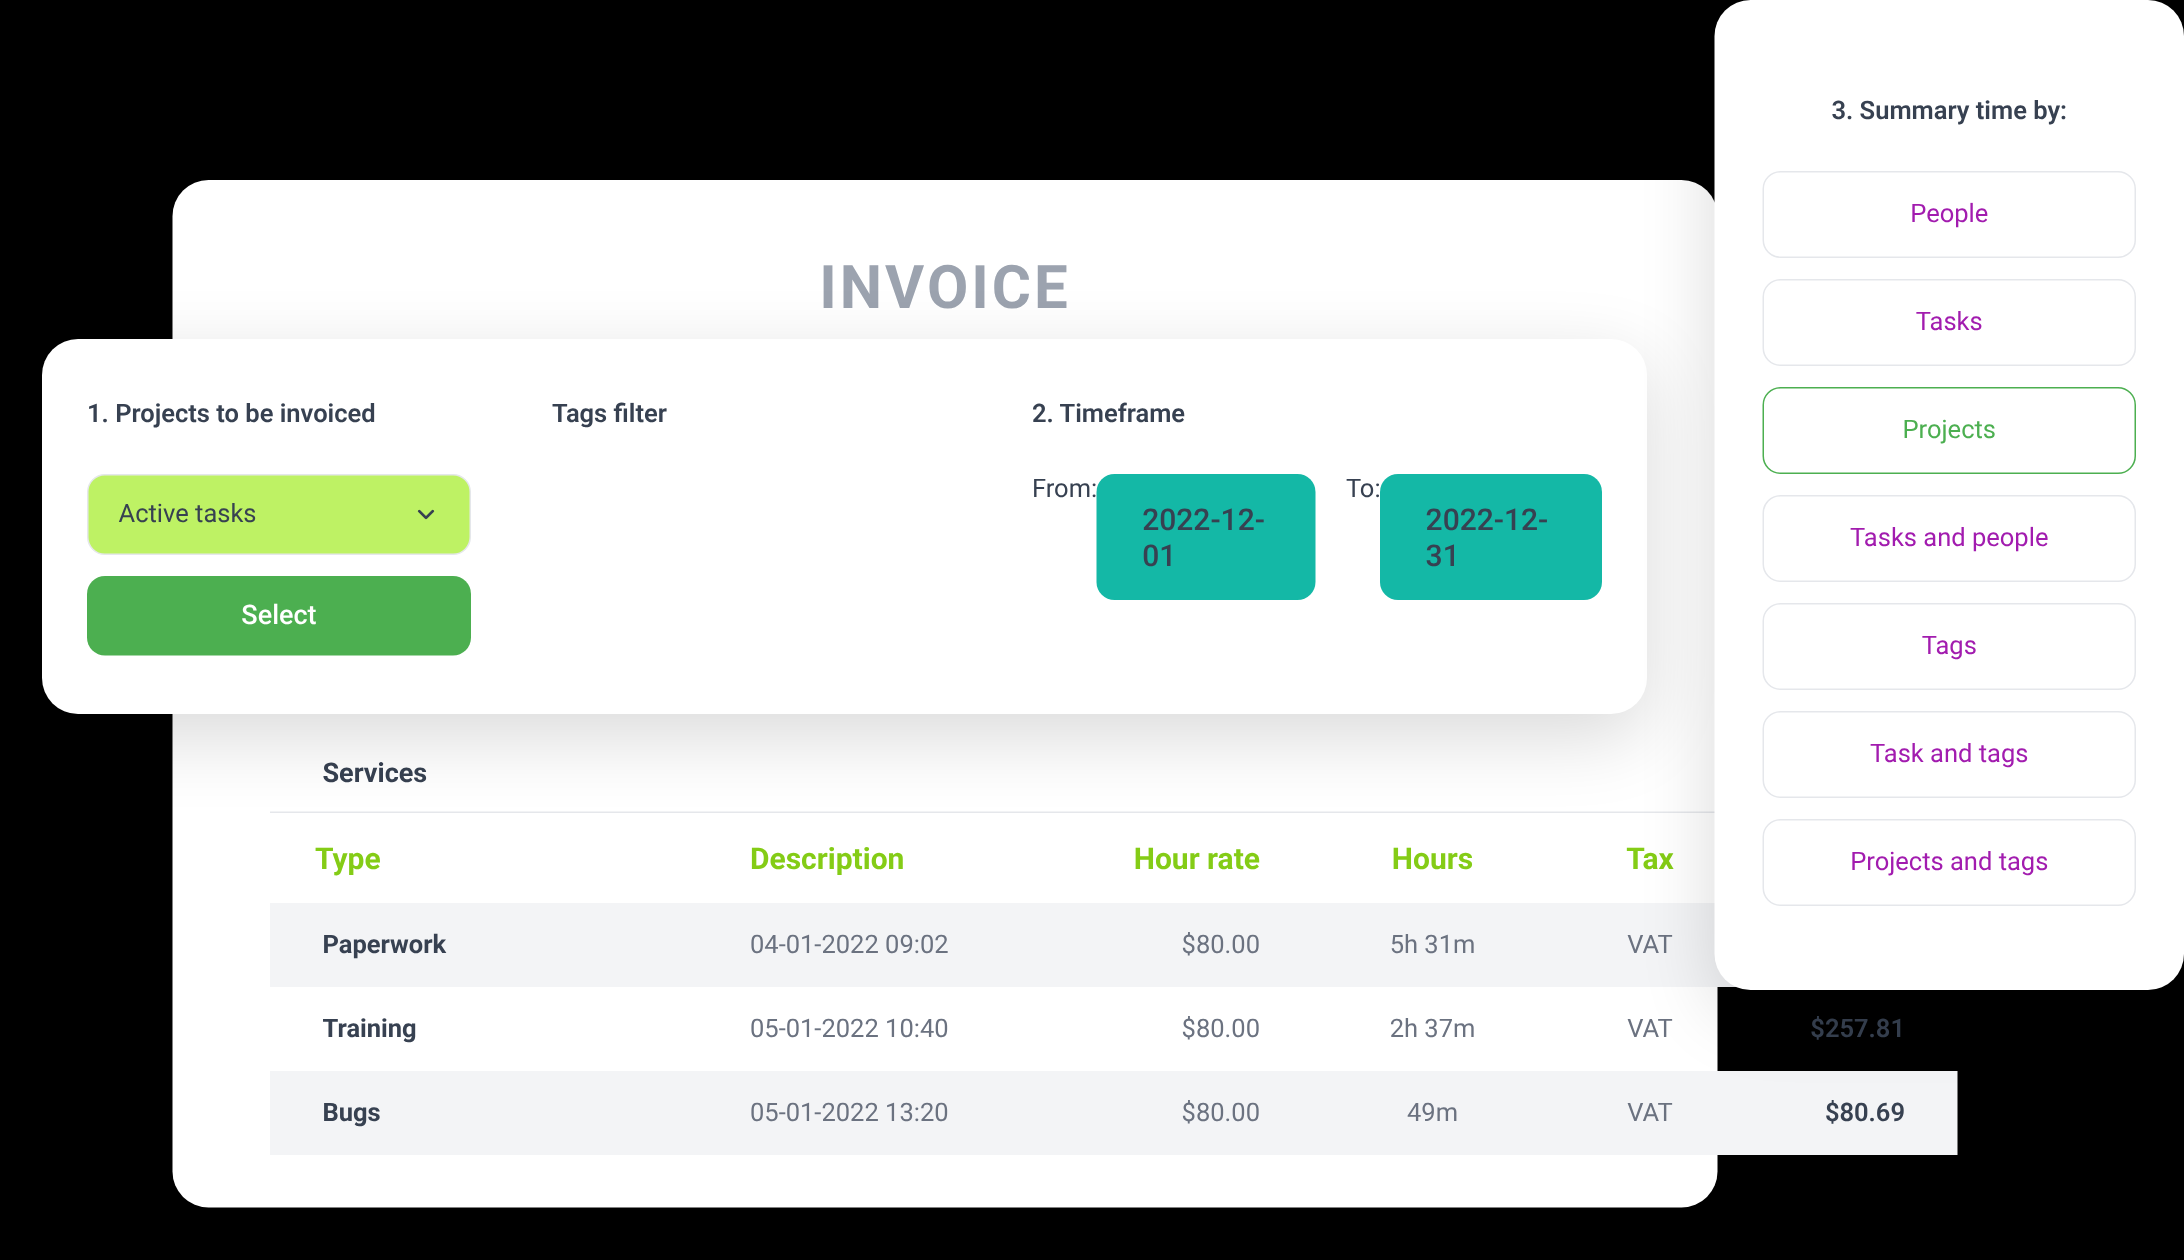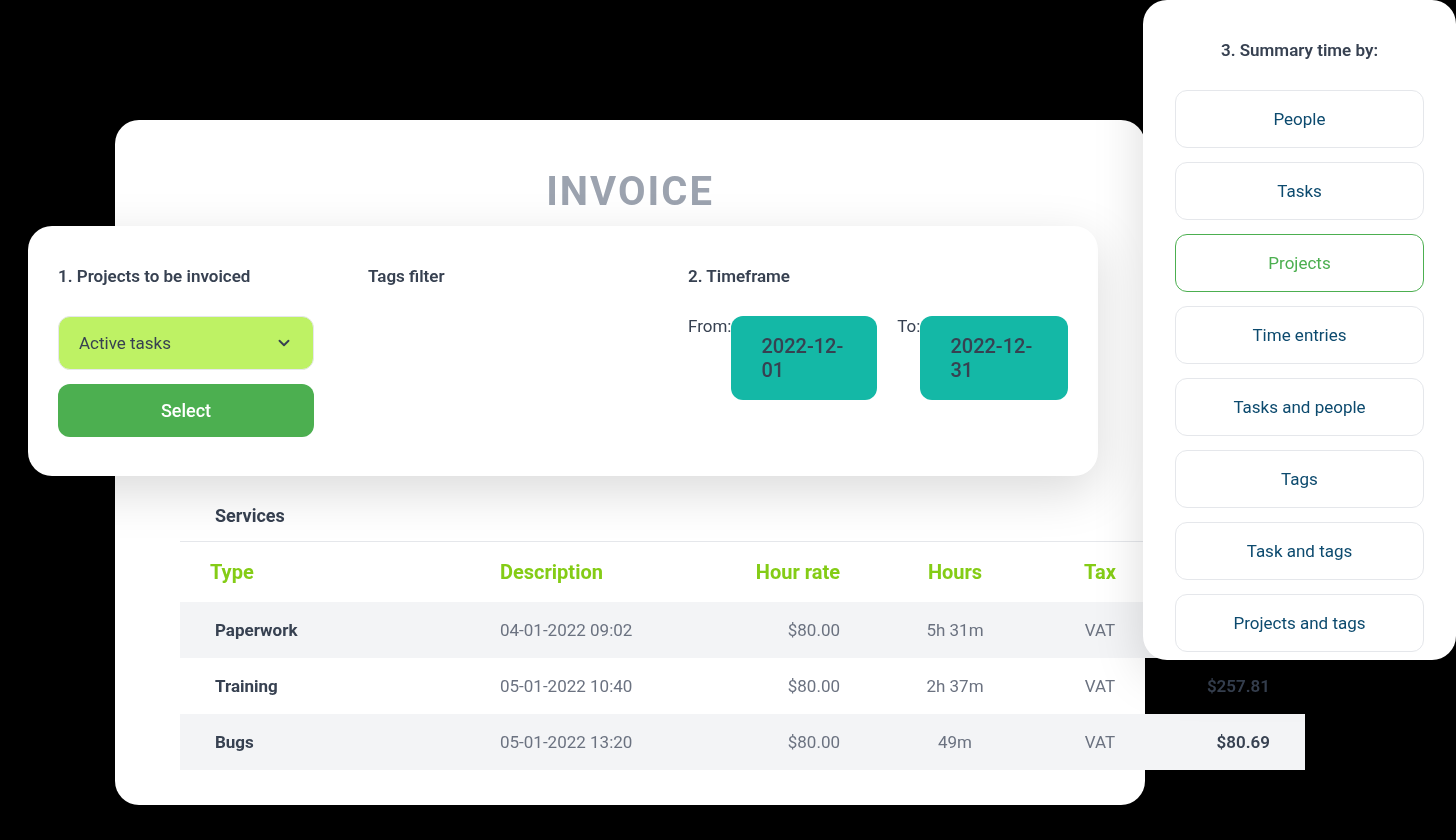--- a/index.html
+++ b/index.html
@@ -131,35 +131,35 @@
     }
     .summary-card {
       position: absolute;
       left: 1143px;
       top: 0;
       width: 313px;
       height: 660px;
       background: #fff;
       border-radius: 24px;
       box-shadow: 0 15px 50px rgba(0,0,0,0.15);
-      padding: 40px 32px;
+      padding: 64px 32px;
     }
     .summary-title {
       text-align: center;
       font-size: 17px;
       font-weight: 600;
       color: #374151;
       margin-bottom: 30px;
     }
     .summary-option {
       border: 1px solid #e5e7eb;
       border-radius: 12px;
       padding: 18px 0;
       font-size: 17px;
-      color: #0c4a6e;
+      color: #a21caf;
       text-align: center;
       margin-bottom: 14px;
       cursor: pointer;
       background: #fff;
     }
     .summary-option.active {
       border-color: #4caf50;
       color: #4caf50;
     }
     .services-section {
@@ -295,18 +295,17 @@
       </div>
     </div>
   </div>
 </div>
 
 <div class="summary-card">
   <div class="summary-title">3. Summary time by:</div>
   <div class="summary-option">People</div>
   <div class="summary-option">Tasks</div>
   <div class="summary-option active">Projects</div>
-  <div class="summary-option">Time entries</div>
   <div class="summary-option">Tasks and people</div>
   <div class="summary-option">Tags</div>
   <div class="summary-option">Task and tags</div>
   <div class="summary-option">Projects and tags</div>
 </div>
 
 </body></html>

